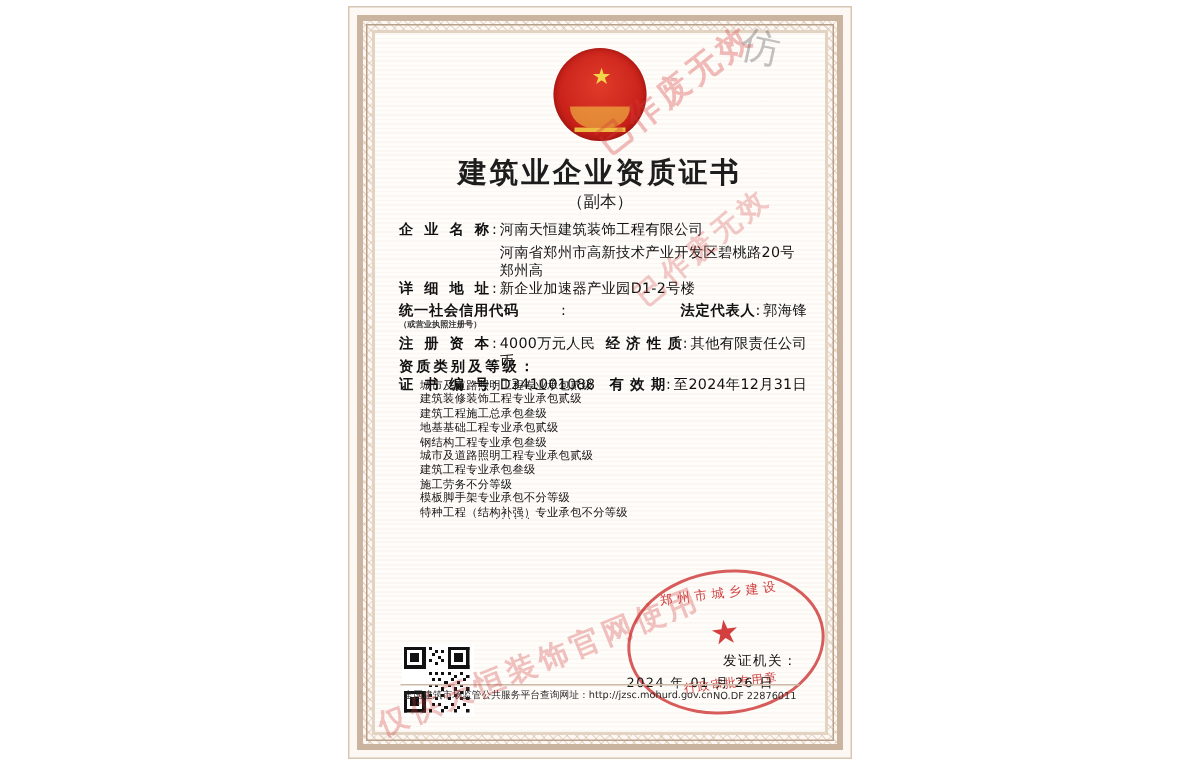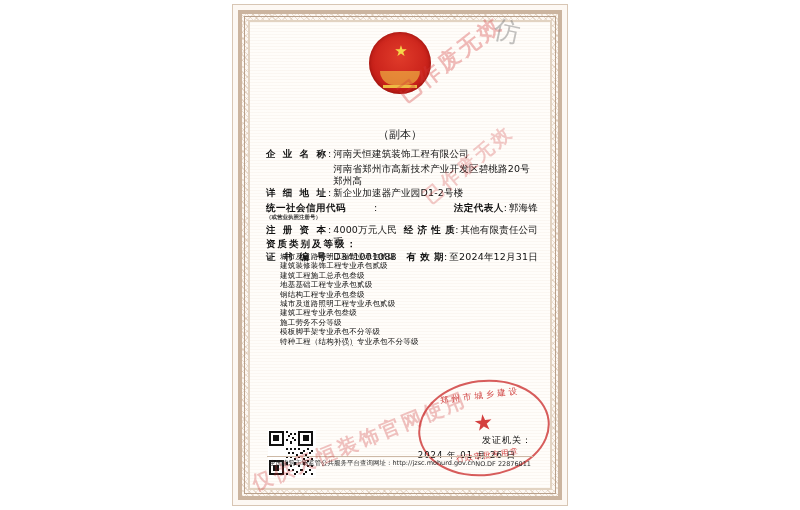--- a/index.html
+++ b/index.html
@@ -376,20 +376,21 @@
 
       <div class="emblem-wrap">
         <div class="emblem-circle"></div>
         <div class="emblem-star">
             <span>★</span>
           </div>
         <div class="emblem-gear"></div>
         <div class="emblem-bar"></div>
       </div>
 
+      <div class="cert-title">建筑业企业资质证书</div>
       <div class="cert-subtitle">（副本）</div>
 
       <div class="fields">
 
         <div class="f-row">
           <span class="f-label">企 业 名 称</span>
           <span class="f-colon">:</span>
           <span class="f-value">河南天恒建筑装饰工程有限公司</span>
         </div>
 

